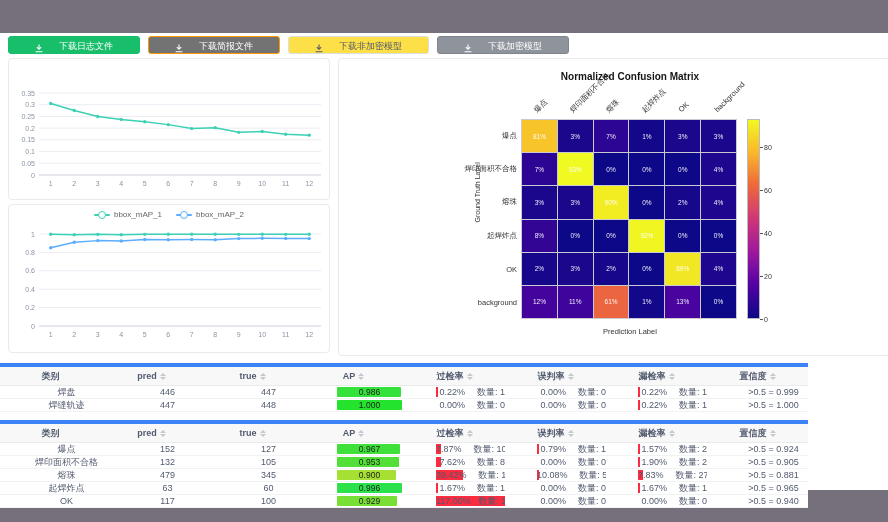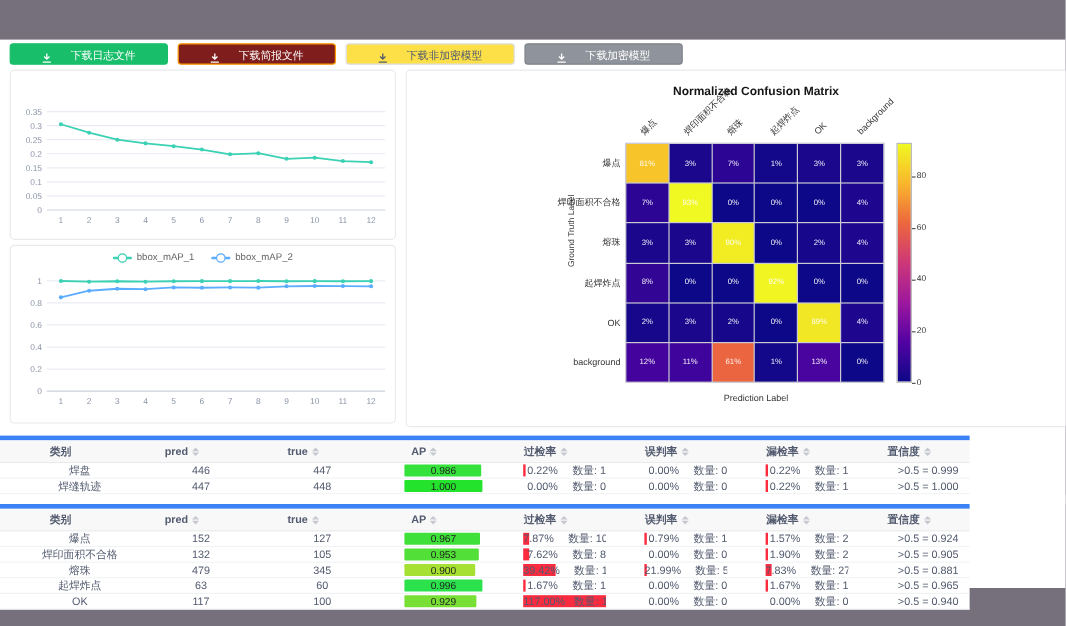--- a/index.html
+++ b/index.html
@@ -9,21 +9,21 @@
     font-family:"Liberation Sans","DejaVu Sans",sans-serif;
     -webkit-font-smoothing:antialiased;
   }
   .content{position:absolute;top:33px;left:0;width:888px;height:457px;background:#ffffff;}
   
   .toolbar{position:absolute;top:3px;left:8px;display:flex;gap:8px;}
   .btn{height:18px;padding:0 26px;font-size:9px;border-radius:3px;display:inline-flex;
        align-items:flex-end;gap:16px;border:1px solid transparent;cursor:pointer;white-space:nowrap;}
   .btn svg{flex:0 0 auto;}
   .btn-green{background:#19be6b;color:#fff;border-color:#19be6b;}
-  .btn-orange{background:#7f1d1d;color:#fff;border-color:#ff9900;}
+  .btn-orange{background:#737373;color:#fff;border-color:#ff9900;}
   .btn-plain{background:#fde047;color:#515a6e;border-color:#dcdee2;}
   .btn-grey{background:#8f939b;color:#fff;border-color:#80848c;}
   
   .card{position:absolute;background:#fff;border:1px solid #e8eaec;border-radius:4px;box-sizing:border-box;}
   #card-loss{left:8px;top:25px;width:322px;height:142px;}
   #card-map{left:8px;top:171px;width:322px;height:149px;}
   #card-cm{left:338px;top:25px;width:552px;height:298px;}
   .legend{position:absolute;top:5px;left:0;right:0;display:flex;justify-content:center;gap:14px;
           font-size:8px;color:#666;}
   .legend-item{display:inline-flex;align-items:center;gap:4px;cursor:pointer;}
@@ -576,21 +576,21 @@
               <div class="ptxt">
                 <span class="pv">39.42%</span>
                 <span class="pc">数量: 136</span>
               </div>
             </div>
           </div>
           <div class="td">
             <div class="pcell">
               <div class="pbar" style="width: 1.16%; min-width: 1.5px; background: rgb(251, 43, 64);"></div>
               <div class="ptxt">
-                <span class="pv">21.99%</span>
+                <span class="pv">10.08%</span>
                 <span class="pc">数量: 5</span>
               </div>
             </div>
           </div>
           <div class="td">
             <div class="pcell">
               <div class="pbar" style="width: 7.83%; min-width: 1.5px; background: rgb(251, 43, 64);"></div>
               <div class="ptxt">
                 <span class="pv">7.83%</span>
                 <span class="pc">数量: 27</span>

